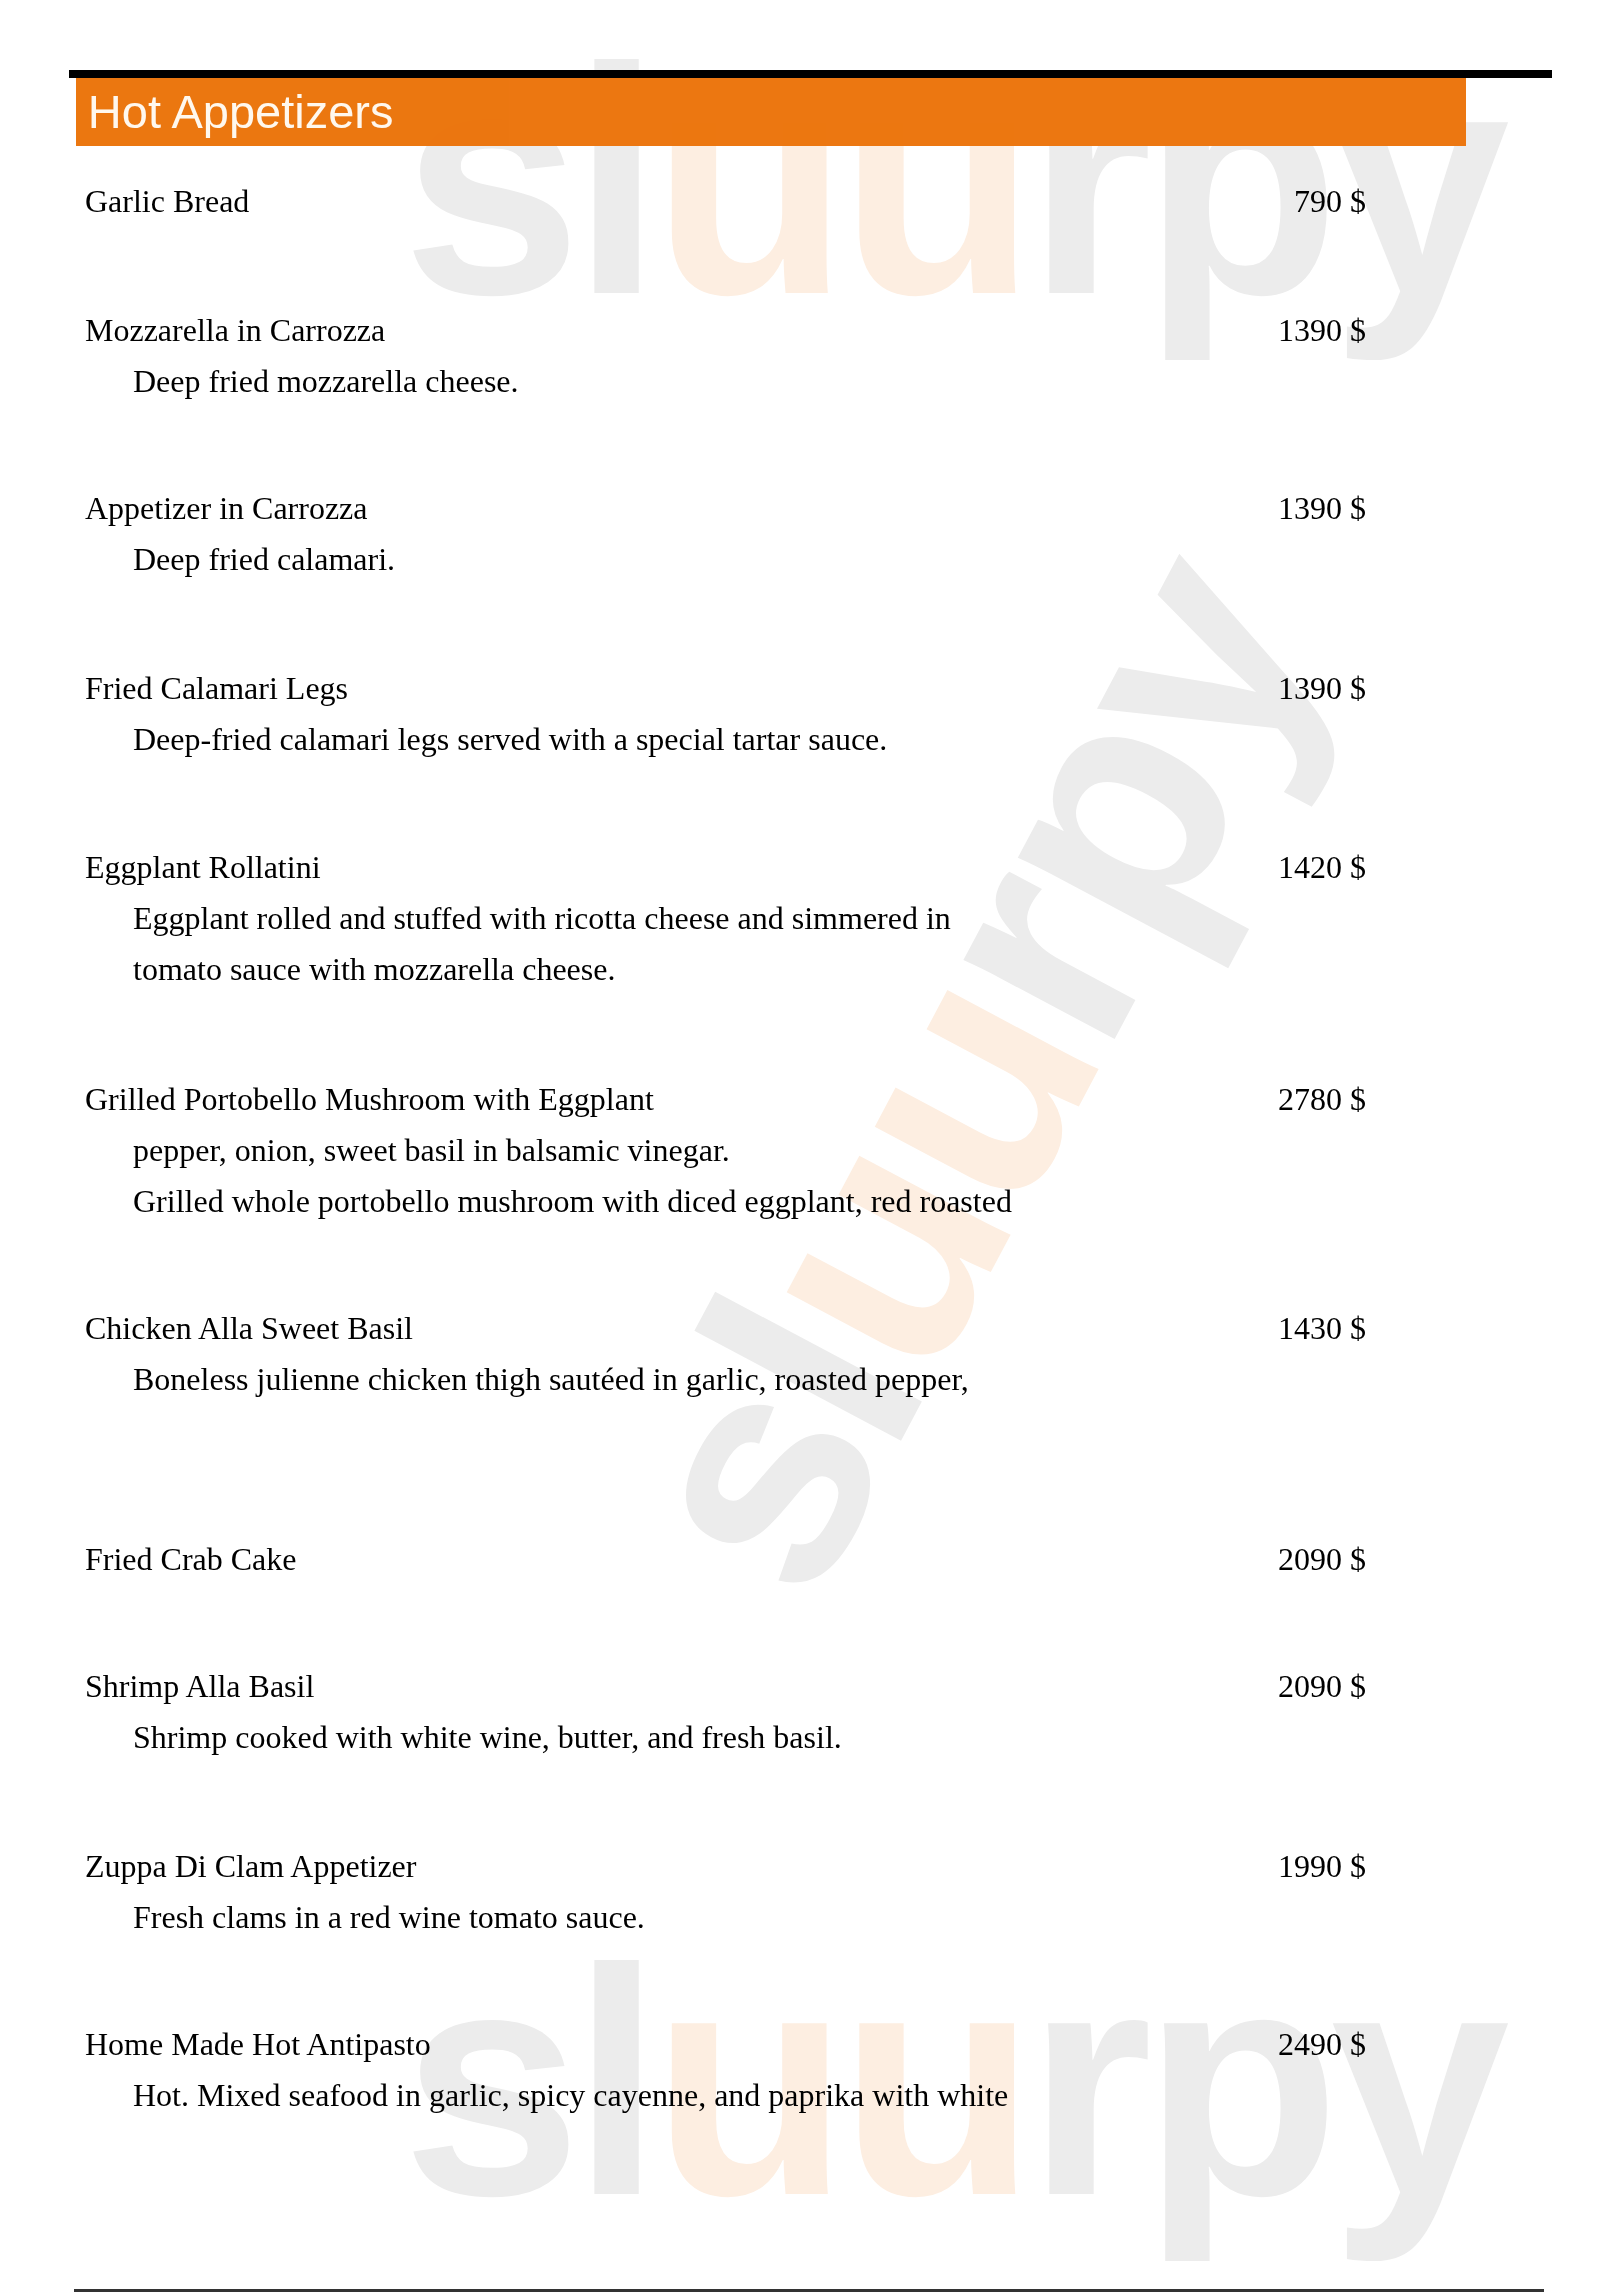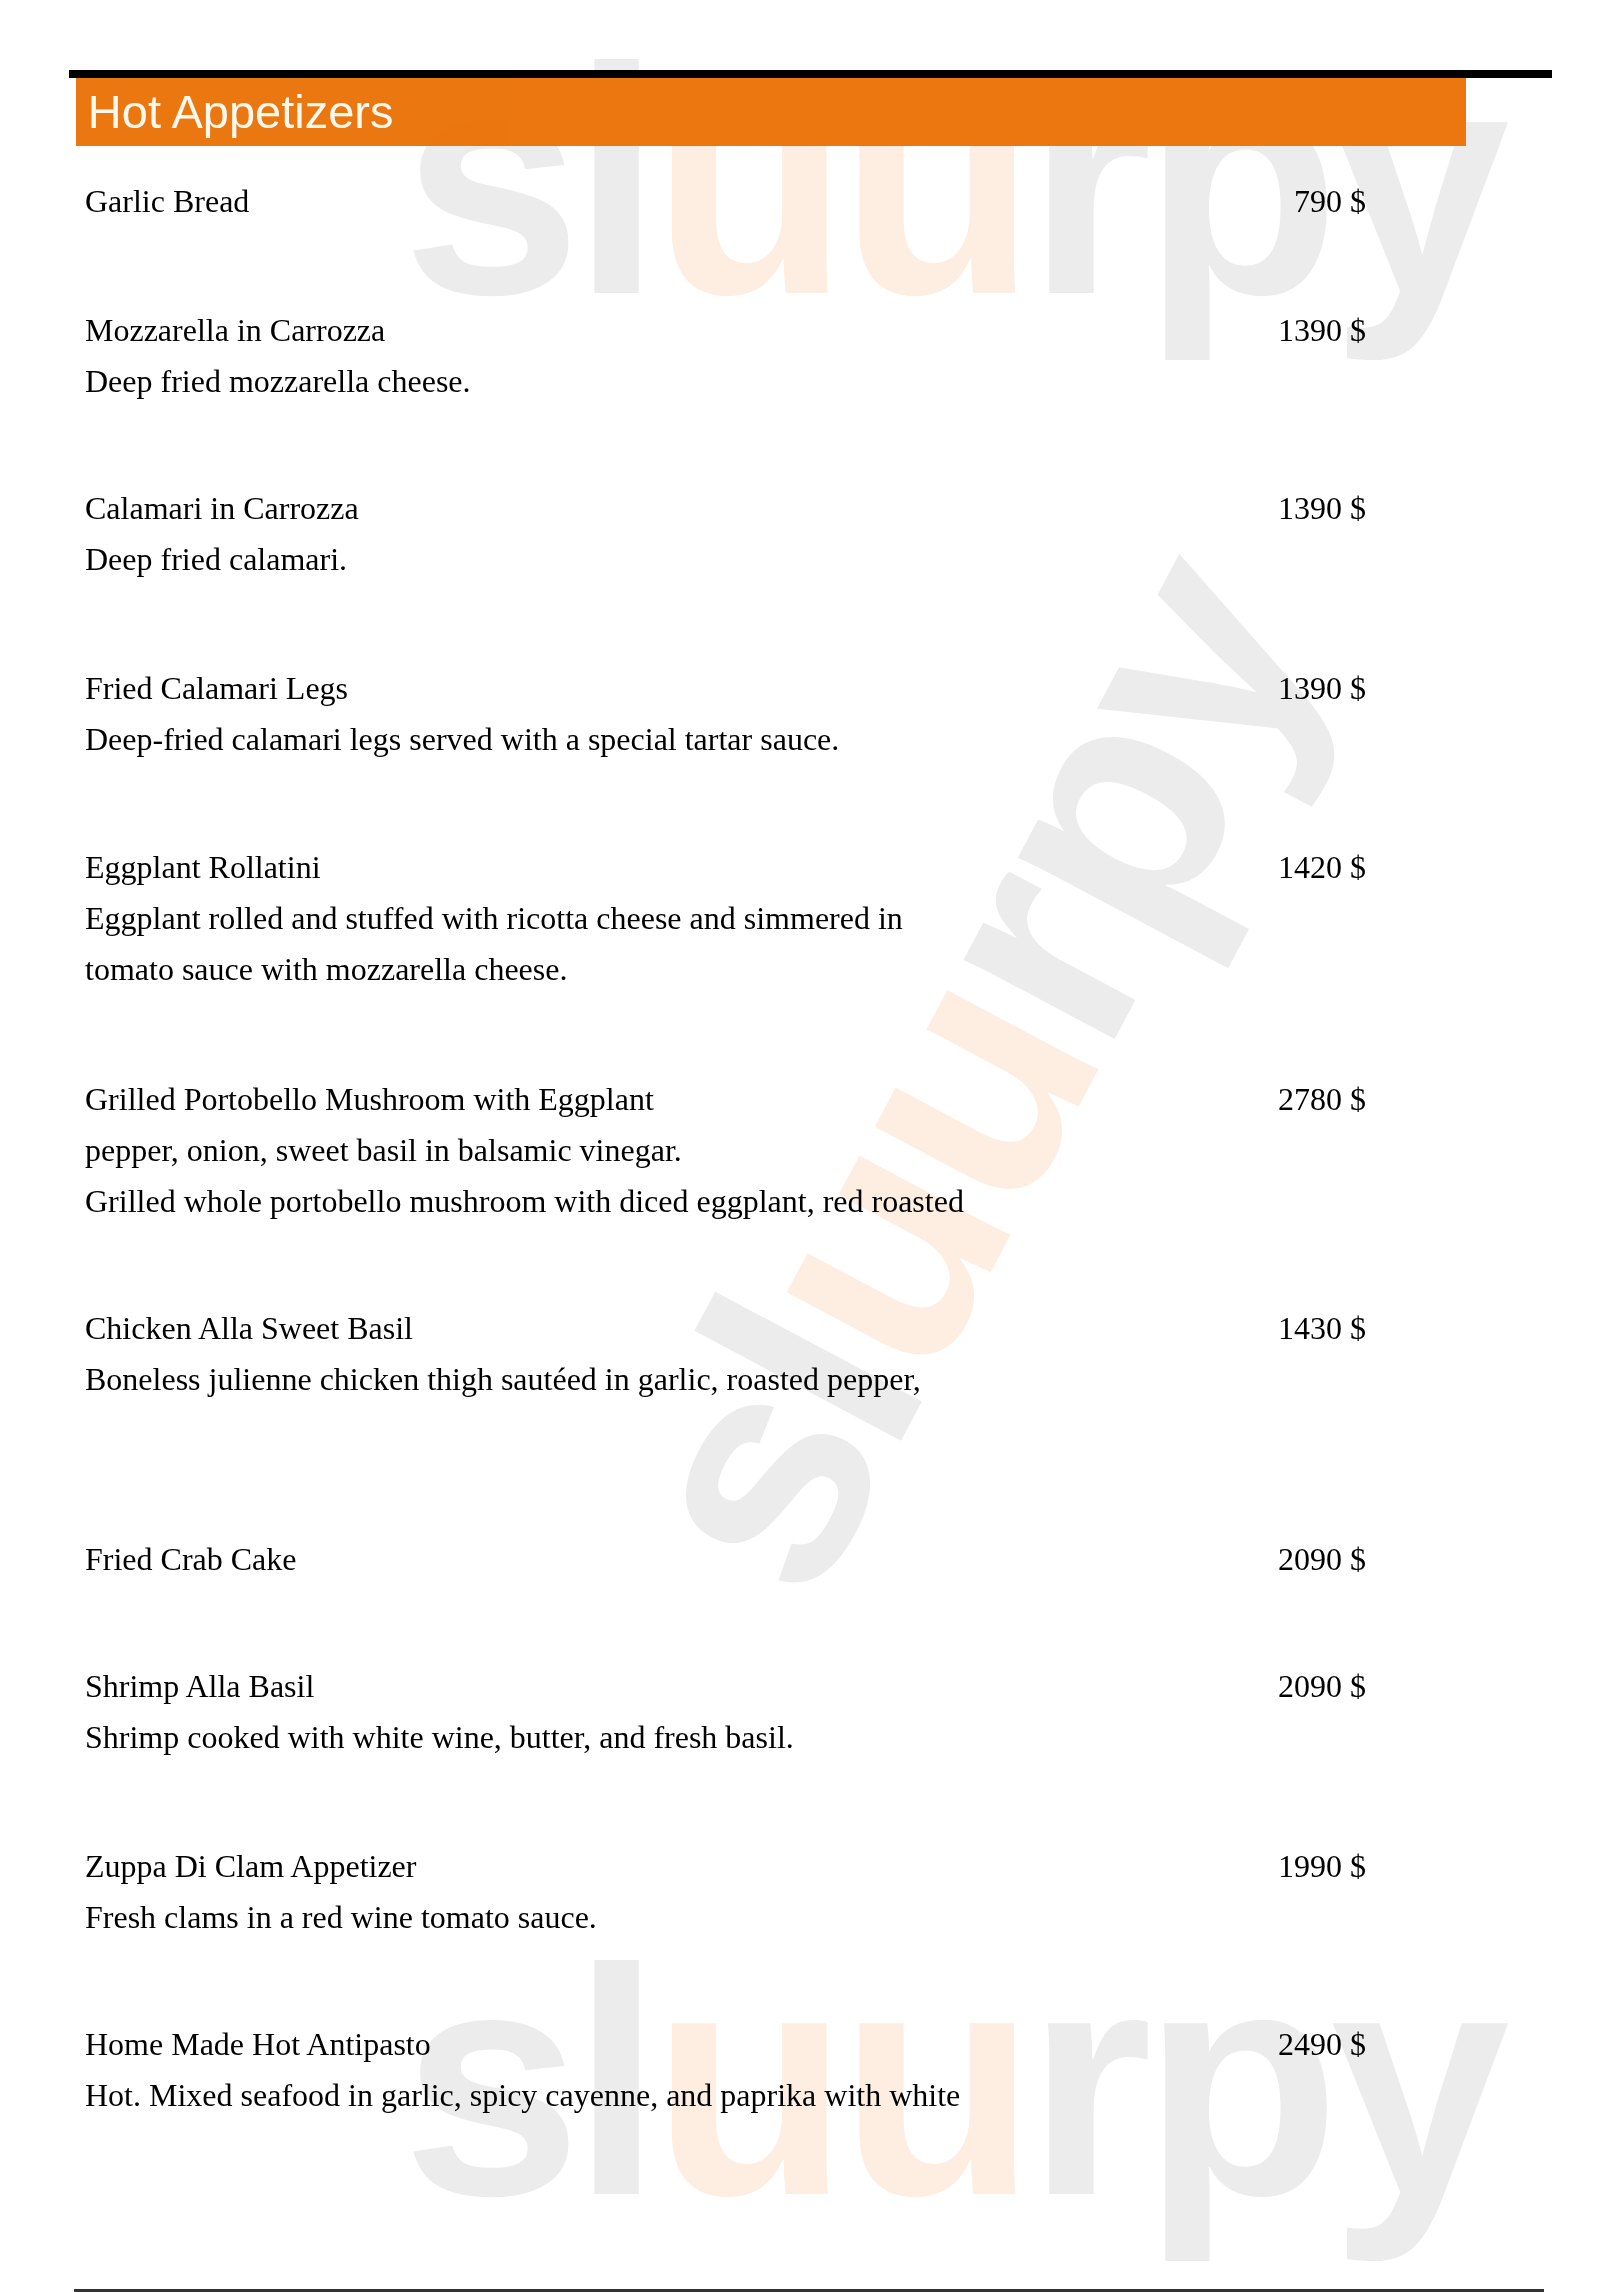--- a/index.html
+++ b/index.html
@@ -7,21 +7,21 @@
   .wm { position: absolute; font-family: "Liberation Sans", sans-serif; font-weight: bold; font-size: 323px; letter-spacing: -9.8px; line-height: 1; color: #ececec; white-space: nowrap; z-index: 0; user-select: none; }
   .wm .o { color: #fdeee1; }
   .wm-top { left: 402px; top: 19.6px; }
   .wm-mid { left: 421px; top: 912px; transform: rotate(-62deg); transform-origin: center center; }
   .wm-bot { left: 402px; top: 1921px; }
   .rule-top { position: absolute; left: 69px; top: 70px; width: 1483px; height: 7.8px; background: #000000; z-index: 2; }
   .header { position: absolute; left: 76px; top: 77px; width: 1390px; height: 69px; background: #EB7309; opacity: 0.97; z-index: 1; }
   .header-title { position: absolute; left: 11.8px; top: 5.9px; font-family: Liberation Sans, sans-serif; font-size: 47px; line-height: 57px; color: #fff8ee; }
   .item { position: absolute; left: 85px; width: 1295px; z-index: 3; font-family: "Liberation Serif", serif; font-size: 32px; line-height: 51px; color: #000; }
   .item-name { display: block; white-space: nowrap; }
-  .item-desc { display: block; width: 1157px; }
+  .item-desc { display: block; width: 1157px; margin-left: 48px; }
   .item-price { position: absolute; right: 14px; top: 0; white-space: nowrap; }
   .rule-bottom { position: absolute; left: 74px; top: 2289px; width: 1470px; height: 2.9px; background: #333333; z-index: 2; }
 </style>
 </head>
 <body>
 
 <div class="wm wm-top"><span>sl</span><span class="o">uu</span><span>rpy</span></div>
 <div class="wm wm-mid"><span>sl</span><span class="o">uu</span><span>rpy</span></div>
 <div class="wm wm-bot"><span>sl</span><span class="o">uu</span><span>rpy</span></div>
 
@@ -35,21 +35,21 @@
   <span class="item-price">790 $</span>
 </div>
 
 <div class="item" style="top:305px">
   <span class="item-name">Mozzarella in Carrozza</span>
   <span class="item-desc">Deep fried mozzarella cheese.</span>
   <span class="item-price">1390 $</span>
 </div>
 
 <div class="item" style="top:483px">
-  <span class="item-name">Calamari in Carrozza</span>
+  <span class="item-name">Appetizer in Carrozza</span>
   <span class="item-desc">Deep fried calamari.</span>
   <span class="item-price">1390 $</span>
 </div>
 
 <div class="item" style="top:663px">
   <span class="item-name">Fried Calamari Legs</span>
   <span class="item-desc">Deep-fried calamari legs served with a special tartar sauce.</span>
   <span class="item-price">1390 $</span>
 </div>
 

